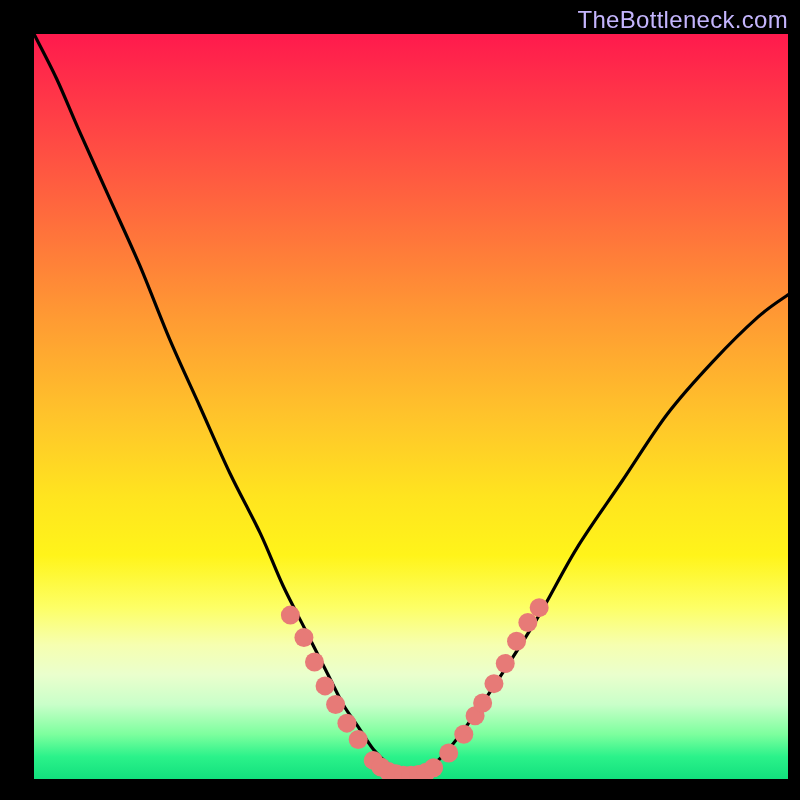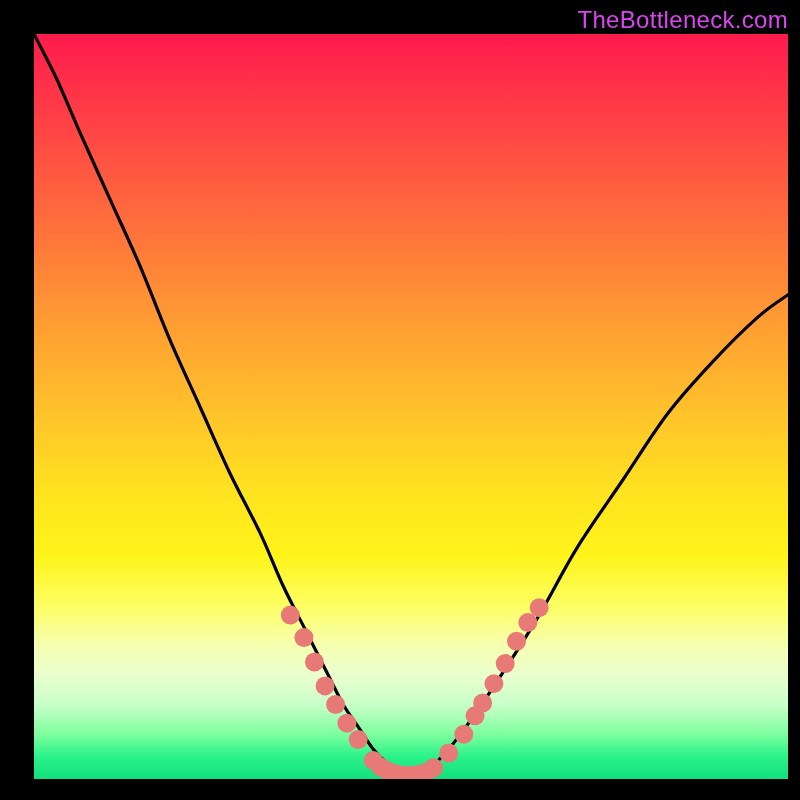--- a/index.html
+++ b/index.html
@@ -53,21 +53,21 @@
     position: absolute;
     left: 0;
     top: 0;
     width: 754px;
     height: 745px;
   }
   .attribution {
     position: absolute;
     top: 6px;
     right: 12px;
-    color: #d946ef;
+    color: #c4b5fd;
     font-size: 24px;
     font-weight: 500;
     letter-spacing: 0.3px;
   }
 </style>
 </head>
 <body>
 
 <div class="frame">
   <div class="plot">

